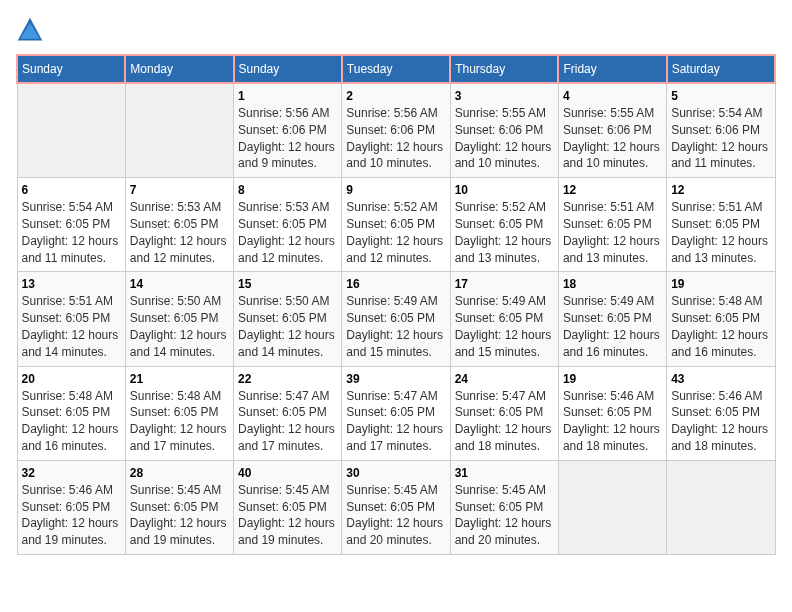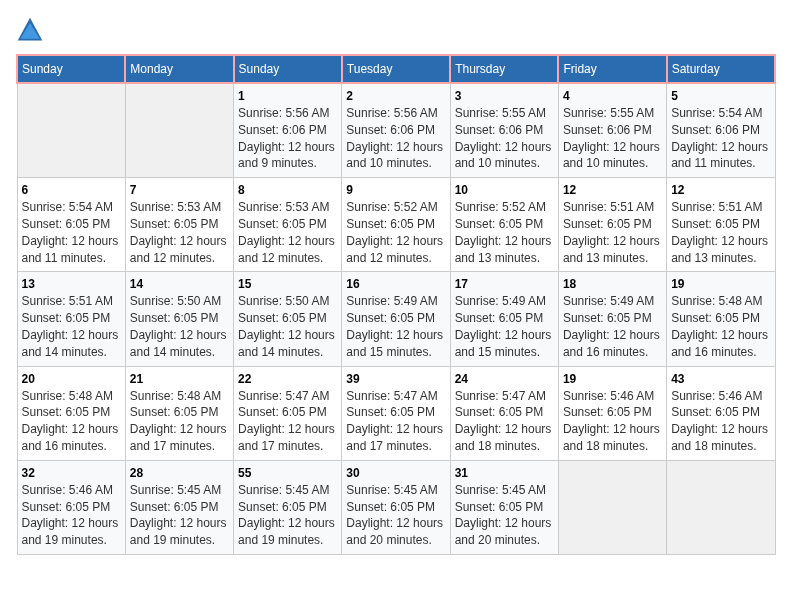--- a/index.html
+++ b/index.html
@@ -319,21 +319,21 @@
 and 19 minutes.</div>
         </td>
         <td>
           <span class="day-num">28</span>
           <div class="day-detail" style="white-space: pre-line;">Sunrise: 5:45 AM
 Sunset: 6:05 PM
 Daylight: 12 hours
 and 19 minutes.</div>
         </td>
         <td>
-          <span class="day-num">55</span>
+          <span class="day-num">40</span>
           <div class="day-detail" style="white-space: pre-line;">Sunrise: 5:45 AM
 Sunset: 6:05 PM
 Daylight: 12 hours
 and 19 minutes.</div>
         </td>
         <td>
           <span class="day-num">30</span>
           <div class="day-detail" style="white-space: pre-line;">Sunrise: 5:45 AM
 Sunset: 6:05 PM
 Daylight: 12 hours

